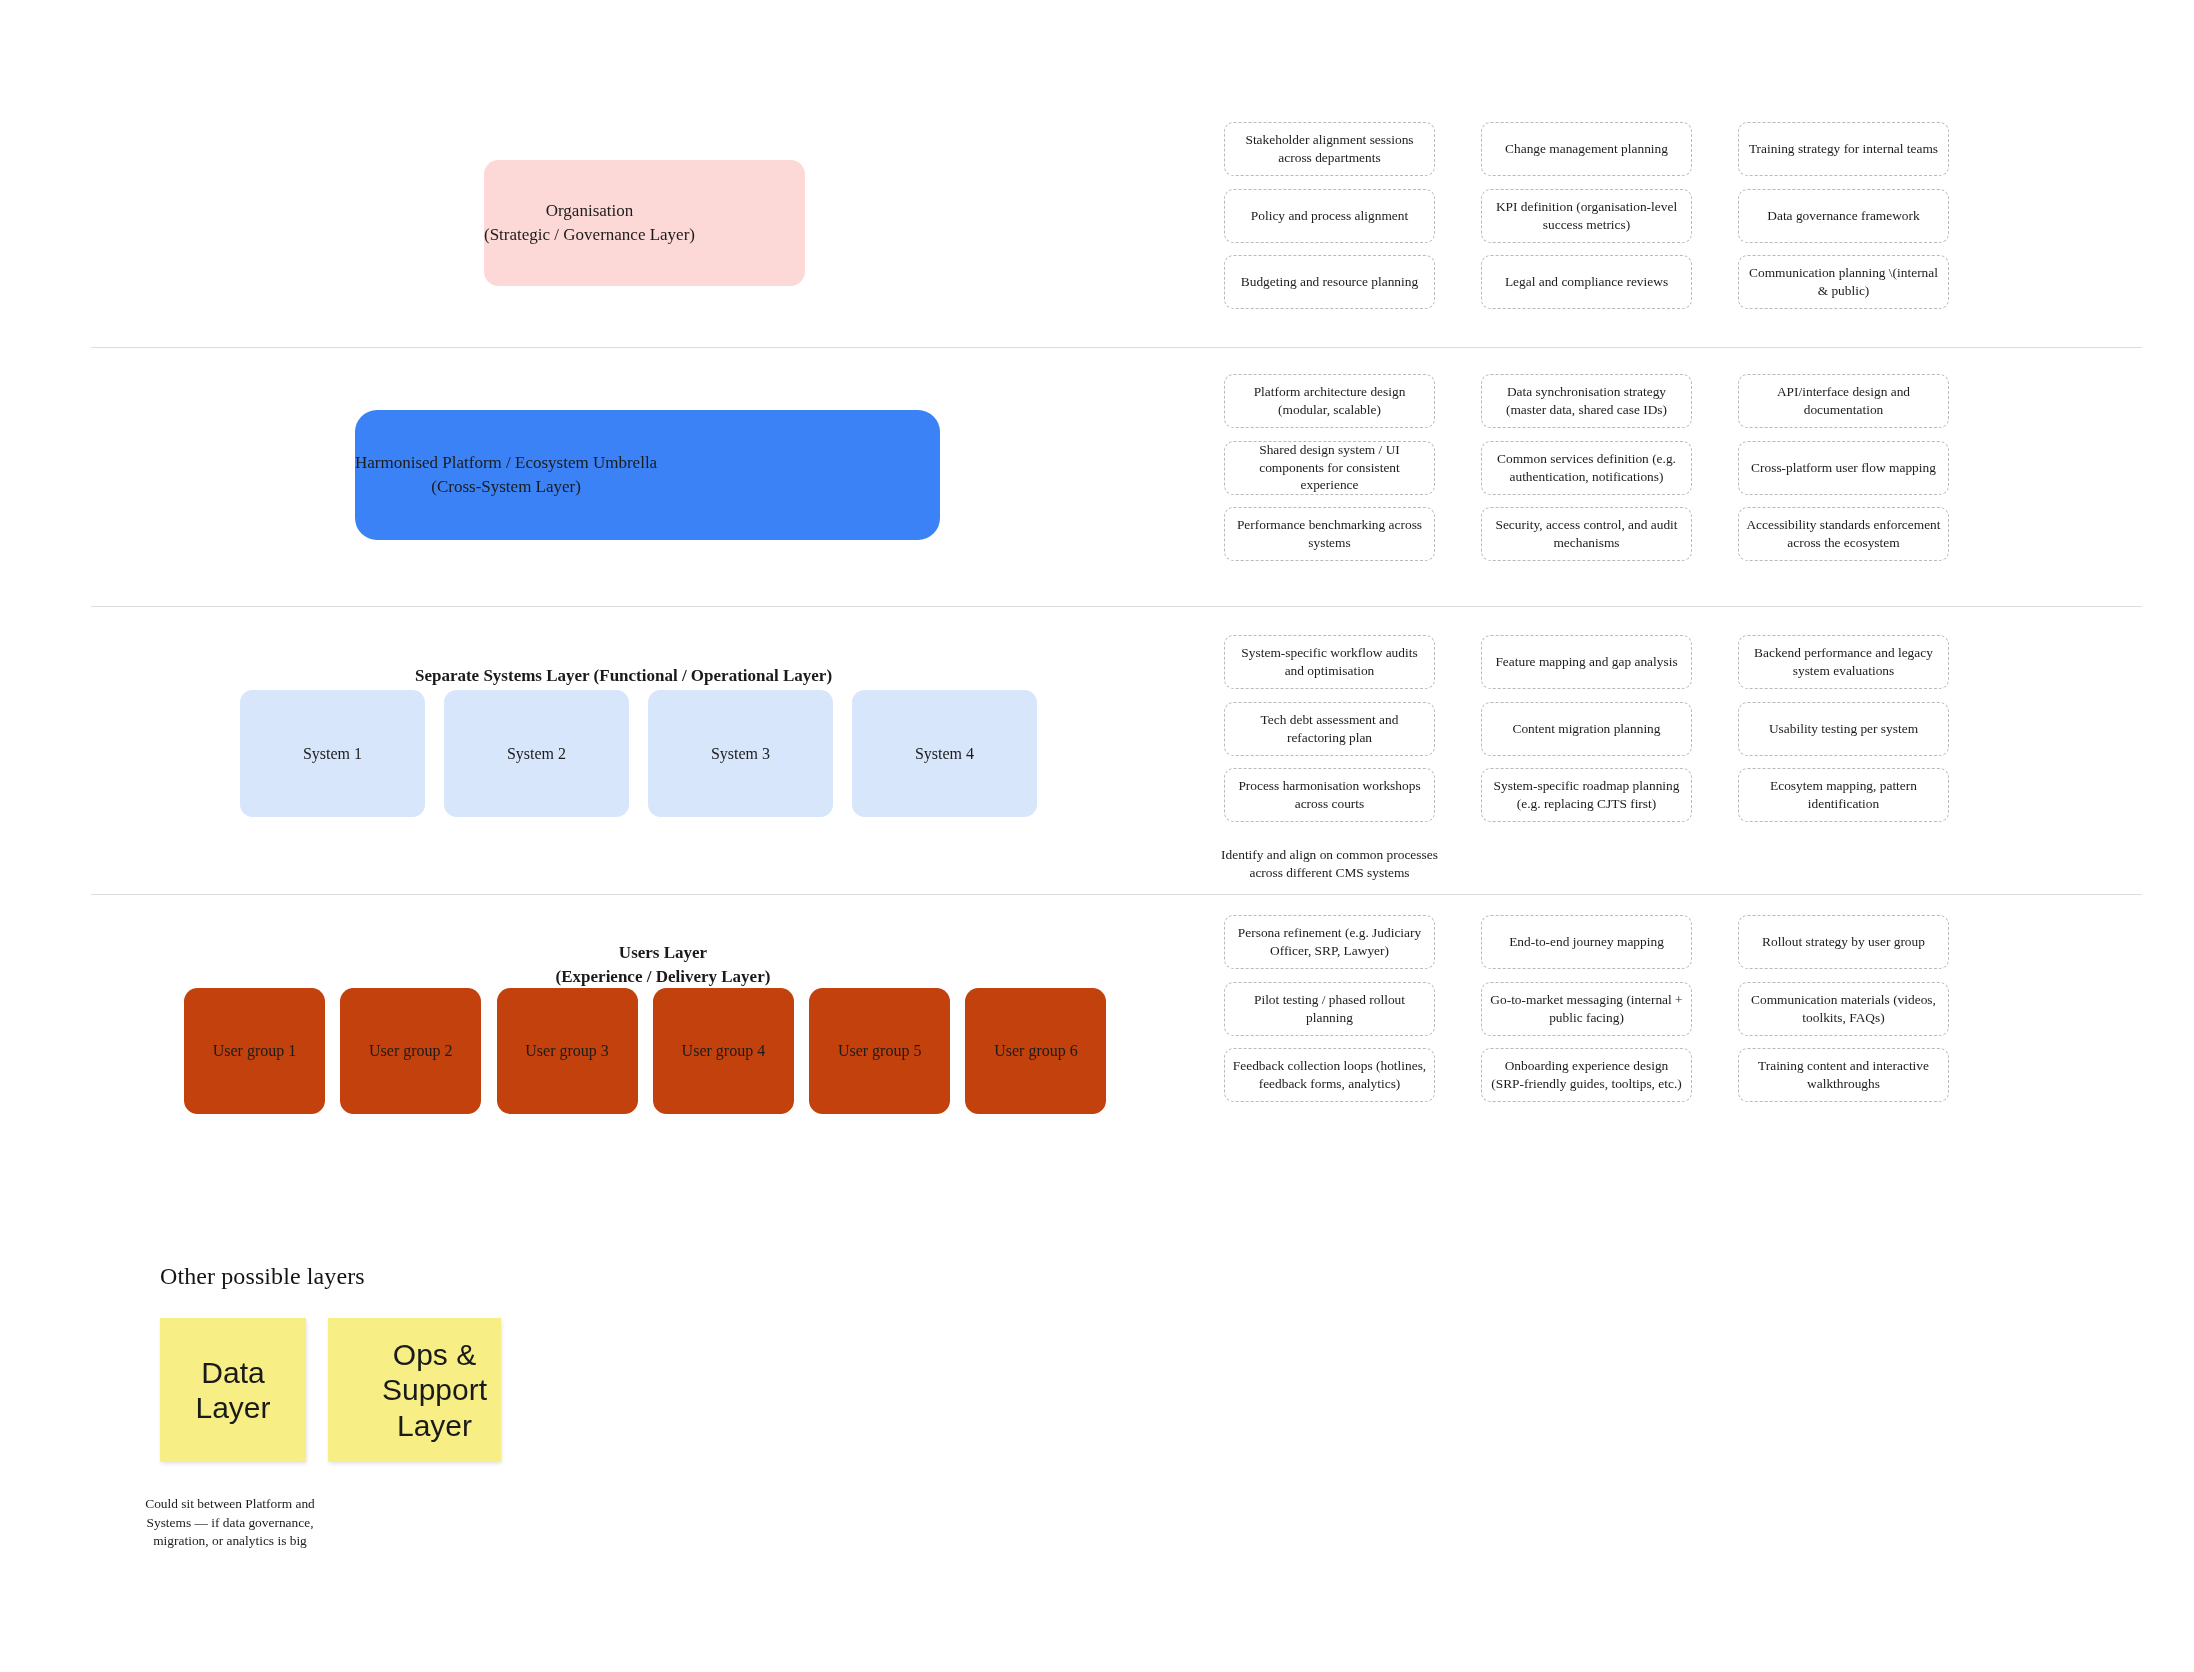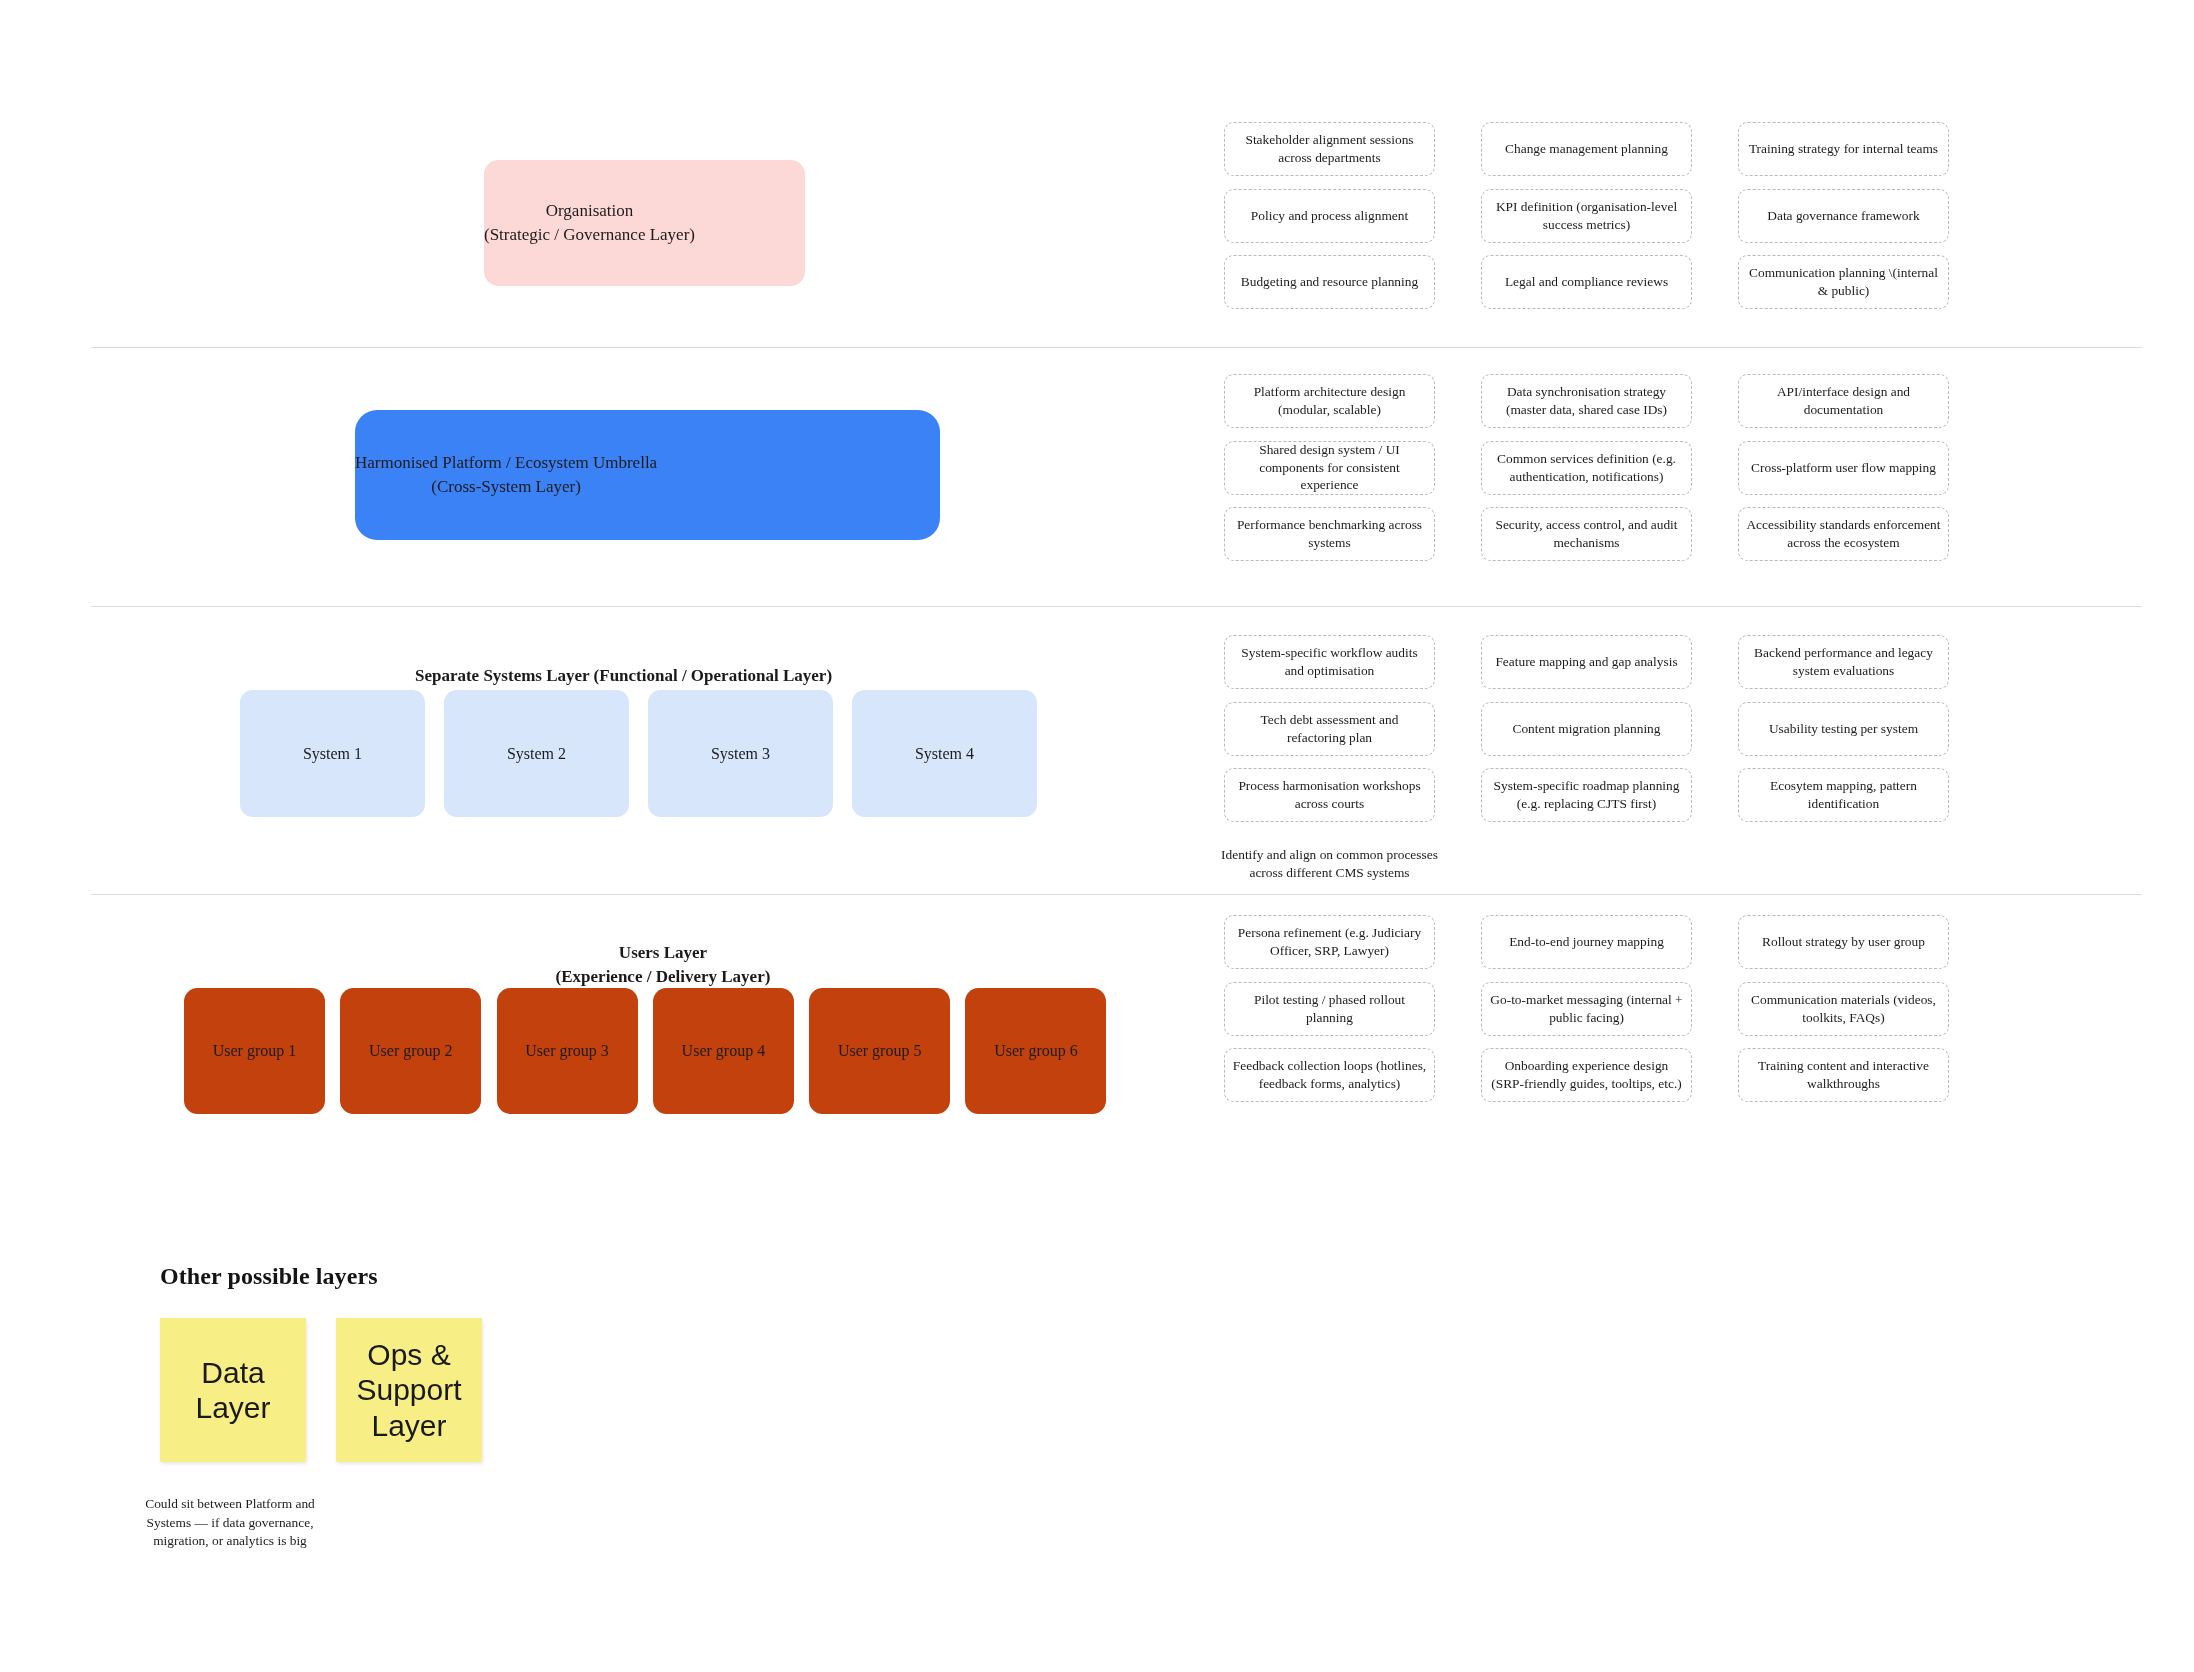--- a/index.html
+++ b/index.html
@@ -119,39 +119,39 @@
     font-size: 13.4px;
     line-height: 1.36;
     color: #1c1c1c;
   }
 
   
   #other-layers-title {
     position: absolute;
     left: 160px; top: 1263px;
     font-size: 24px;
-    font-weight: bold;
+    font-weight: normal;
     color: #141414;
     letter-spacing: 0.1px;
   }
   .sticky-note {
     position: absolute;
     background: #F7EF85;
     box-shadow: 1.4px 2.4px 4.3px rgba(0,0,0,0.13);
     display: flex;
     align-items: center;
     justify-content: center;
     text-align: center;
     font-family: "Liberation Sans", "DejaVu Sans", sans-serif;
     font-size: 30px;
     line-height: 1.18;
     color: #1a1a1a;
   }
   #sticky-data-layer  { left: 160px; top: 1318px; width: 146px; height: 144px; }
-  #sticky-ops-layer   { left: 336px; top: 1318px; width: 146px; height: 144px; }
+  #sticky-ops-layer   { left: 328px; top: 1318px; width: 133px; height: 144px; padding-left: 40px; }
 
   #other-layers-caption {
     position: absolute;
     left: 134px; top: 1495px;
     width: 192px;
     text-align: center;
     font-size: 13.4px;
     line-height: 1.38;
     color: #1c1c1c;
   }

